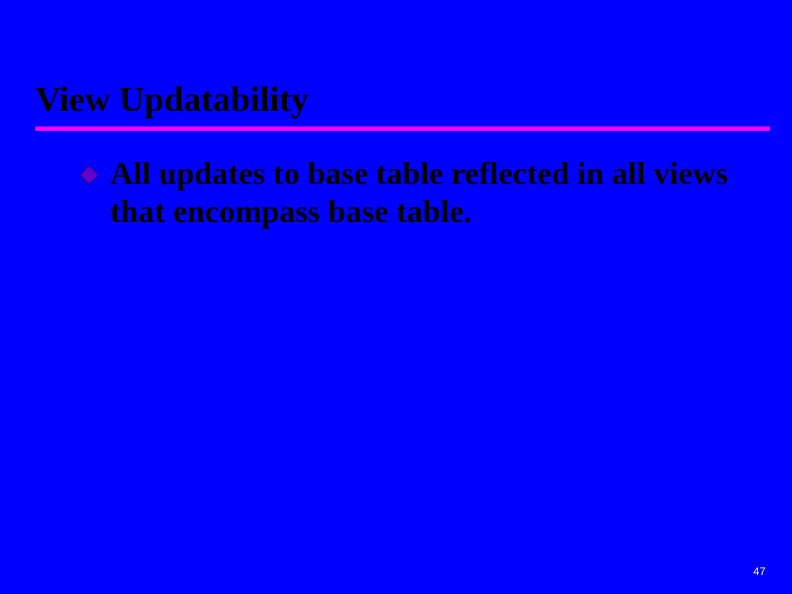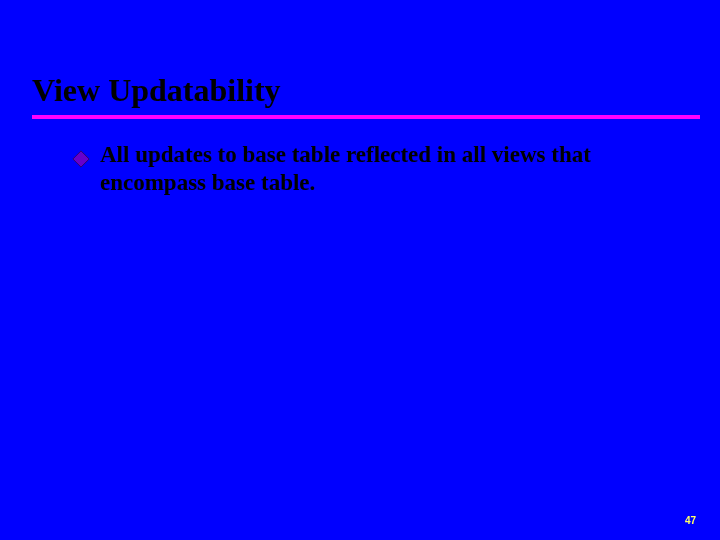--- a/index.html
+++ b/index.html
@@ -41,33 +41,32 @@
   }
   .bullet-icon {
     flex: 0 0 auto;
     width: 18px;
     height: 18px;
     margin-top: 9px;
     margin-right: 10px;
   }
   .bullet-icon svg { display: block; }
   .bullet-text {
-    font-size: 23px;
+    font-size: 29px;
     font-weight: bold;
     line-height: 1.22;
     color: #000;
   }
   .pagenum {
     position: absolute;
     right: 24px;
     bottom: 14px;
     font-size: 10px;
     color: #ffff66;
     font-family: Arial, sans-serif;
-    font-weight: bold;
   }
 </style>
 </head>
 <body>
 
 <div class="slide">
 
   <div class="title-wrap">
     <div class="title">View Updatability</div>
   </div>

